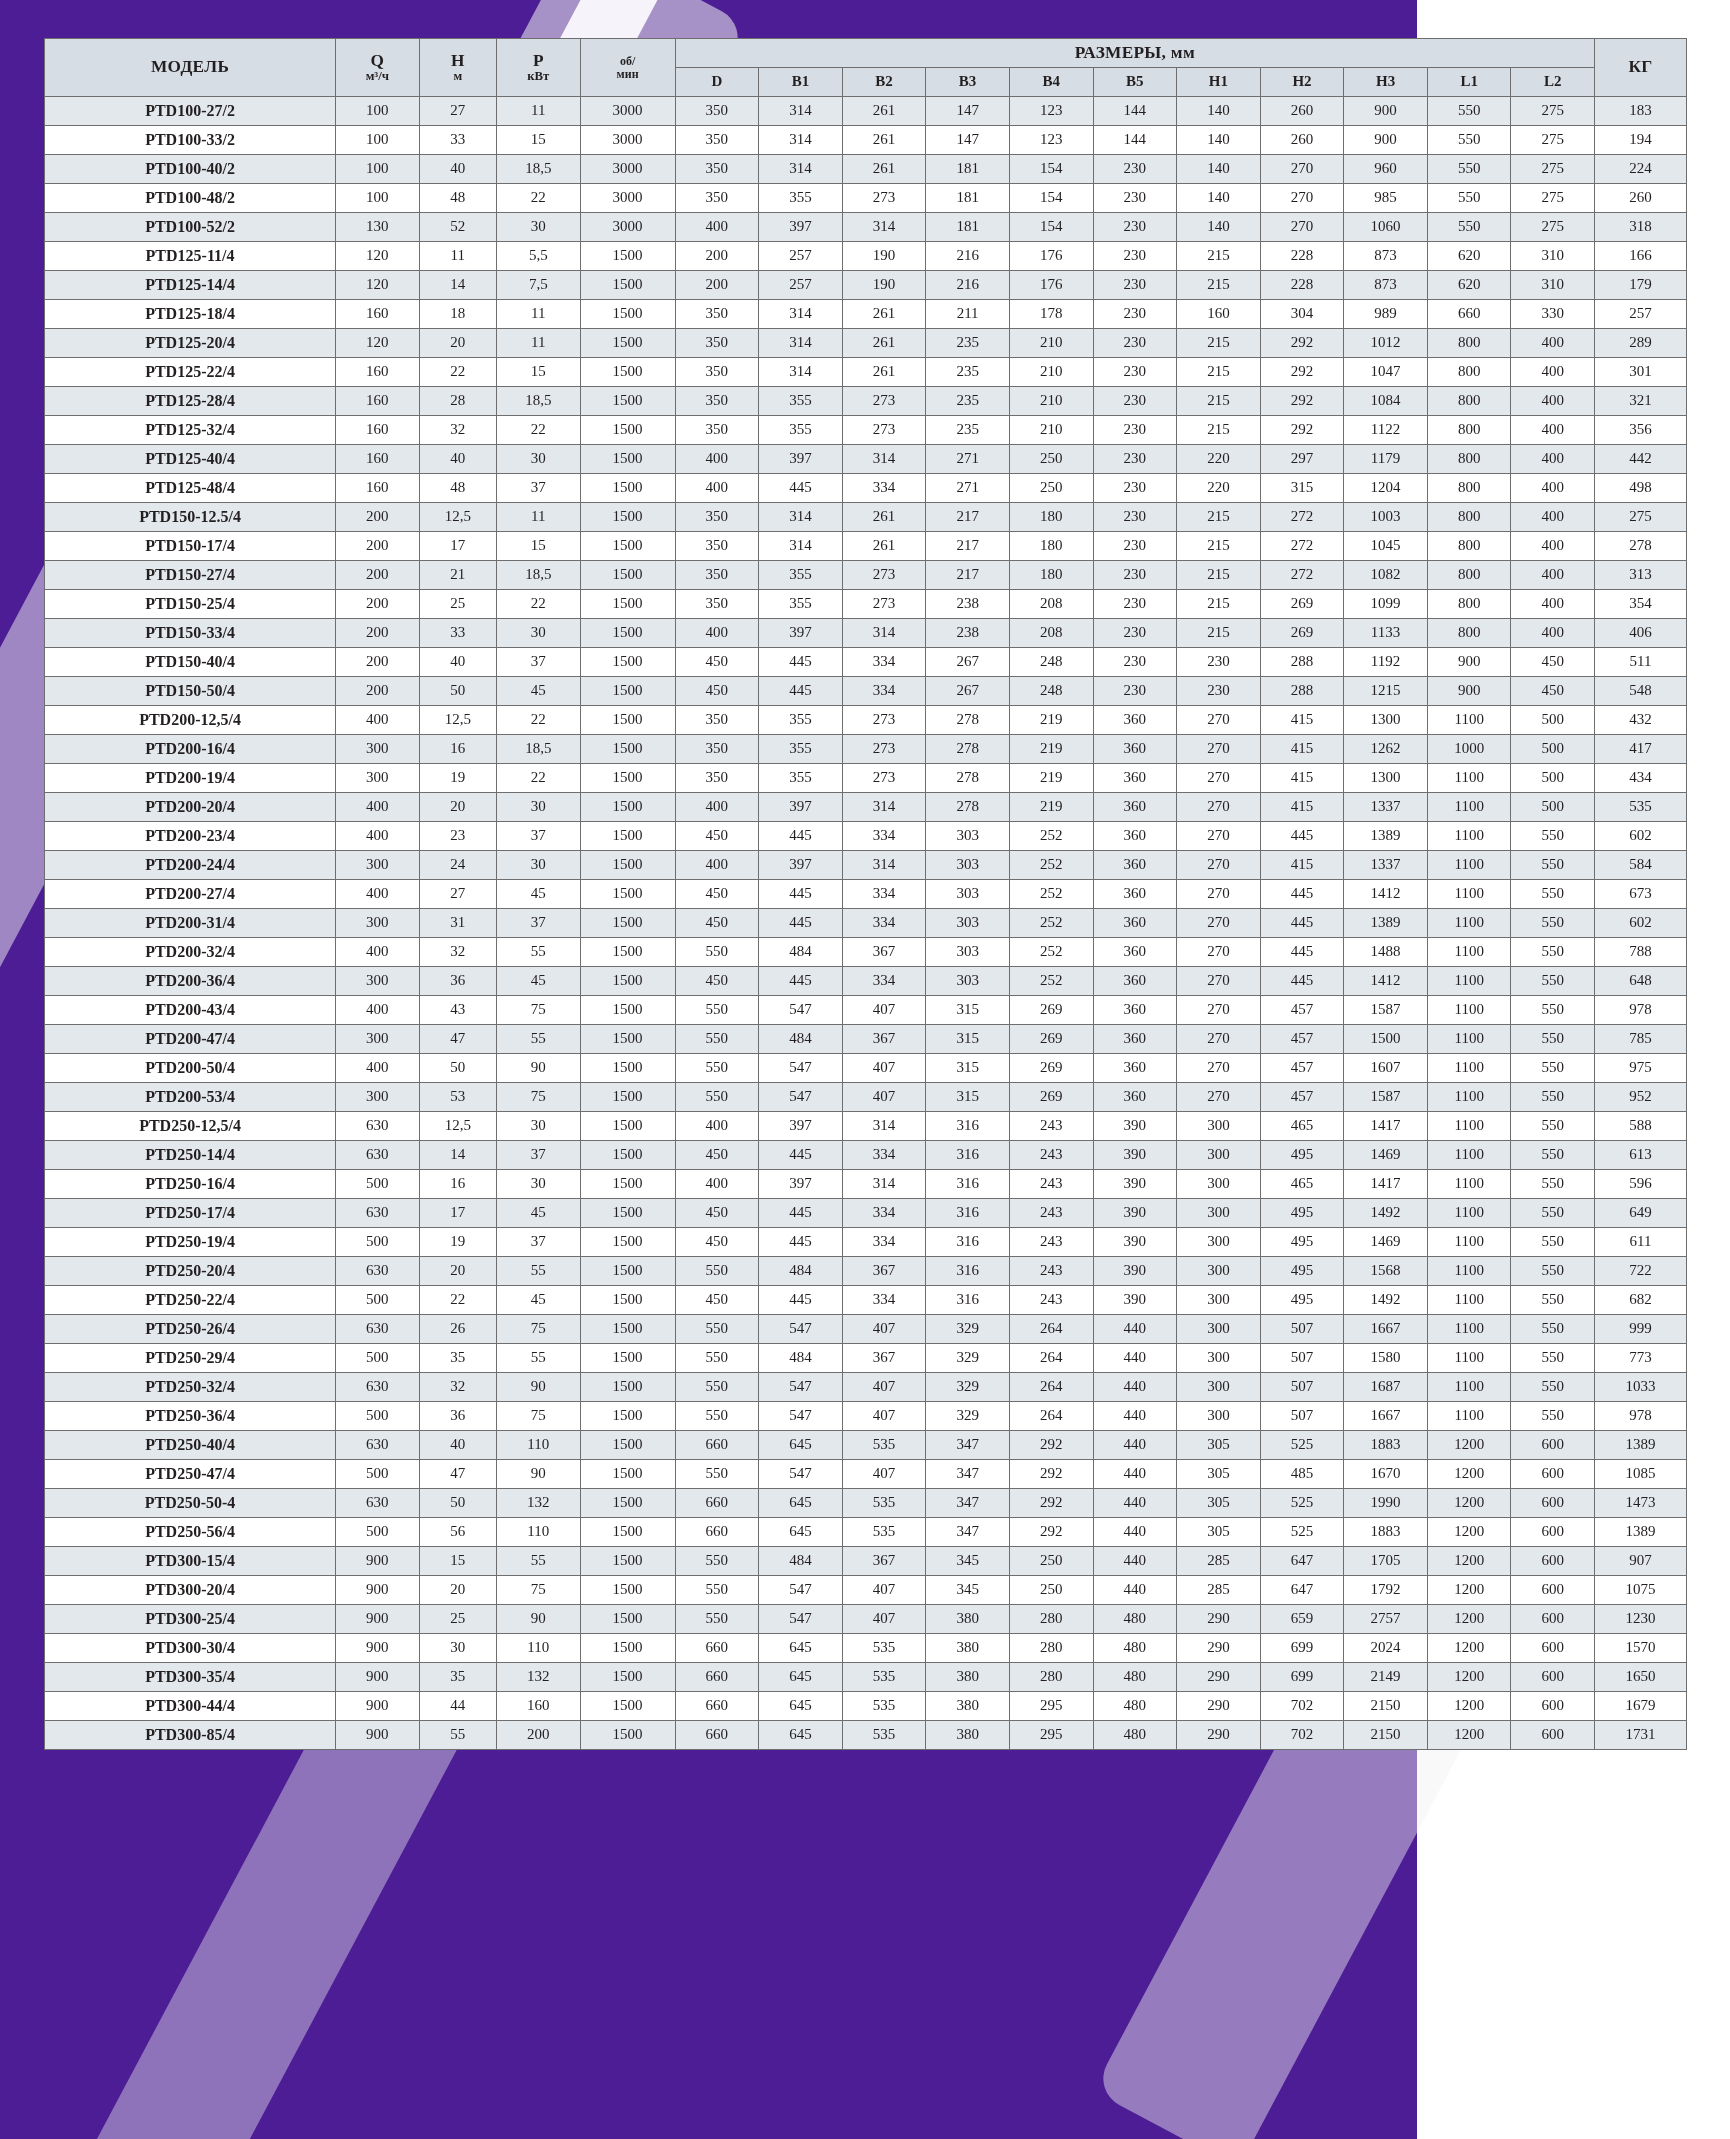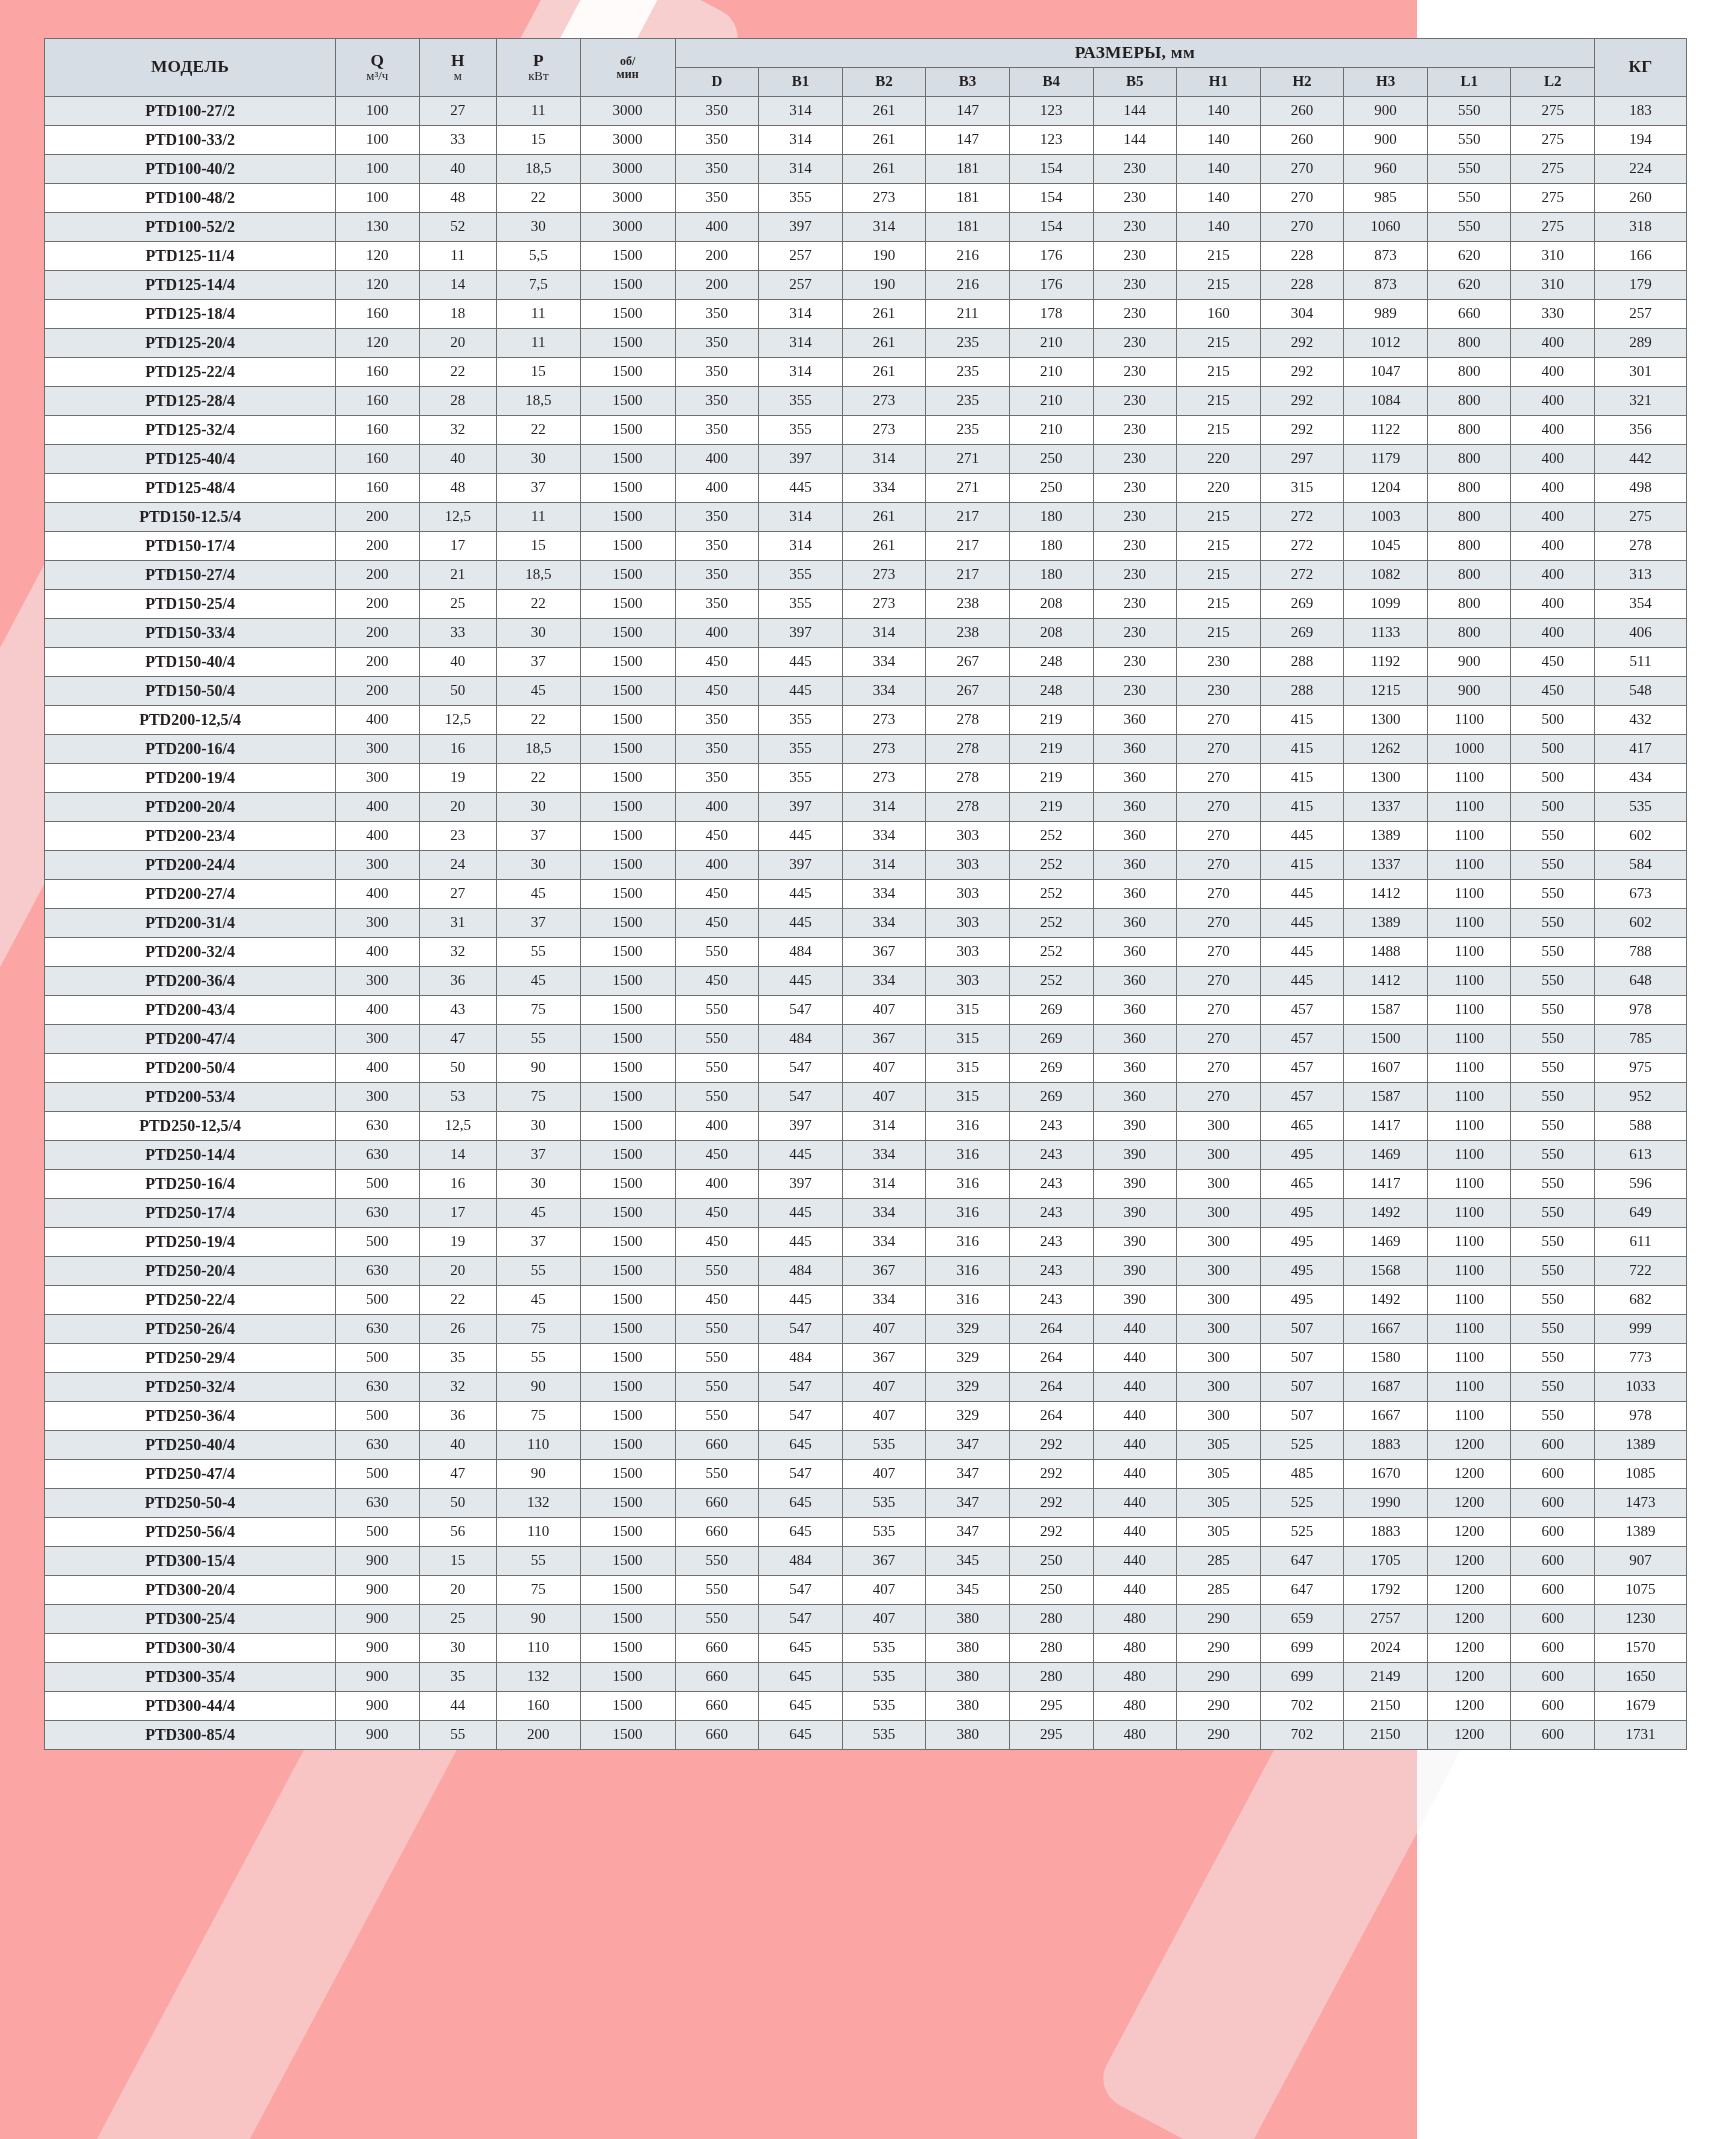--- a/index.html
+++ b/index.html
@@ -12,21 +12,21 @@
     width: 1731px;
     height: 2140px;
     position: relative;
     overflow: hidden;
   }
   .page {
     position: absolute;
     left: 0; top: 0;
     width: 1417px;
     height: 2140px;
-    background: #fca5a5;
+    background: #4c1d95;
   }
   
   .wm {
     position: absolute;
     pointer-events: none;
     background: #f2f2f2;
   }
   .wm1 { left: 406px; top: -60px; width: 195px; height: 676px; transform: rotate(28deg); border-radius: 30px; opacity: .55; }
   .wm2 { left: 481px; top: -90px; width: 68px; height: 571px; transform: rotate(28deg); background:#ffffff; opacity: .9;}
   .wm3 { left: -45px; top: 225px; width: 150px; height: 1052px; transform: rotate(28deg); border-radius: 30px; opacity: .5; }
@@ -59,21 +59,21 @@
     font-weight: bold;
     font-size: 16px;
   }
   thead th.sub {
     font-size: 15px;
     font-weight: bold;
   }
   .hdr-main { font-size: 17.3px; font-weight: bold; letter-spacing: 0.3px;}
   .unitcell { line-height: 1.15; }
   .unitcell .big { font-size: 17.3px; font-weight: bold; display:block; }
-  .unitcell .small { font-size: 12.8px; font-weight: normal; display:block; }
+  .unitcell .small { font-size: 12.8px; font-weight: bold; display:block; }
   .twoline { font-size: 12px; font-weight: bold; line-height: 1.1; }
   tbody td {
     font-size: 15px;
   }
   tbody tr.alt td { background: #e3e8ed; }
   tbody tr.plain td { background: #ffffff; }
   tbody td.model {
     font-weight: bold;
     text-align: center;
     font-size: 16px;

